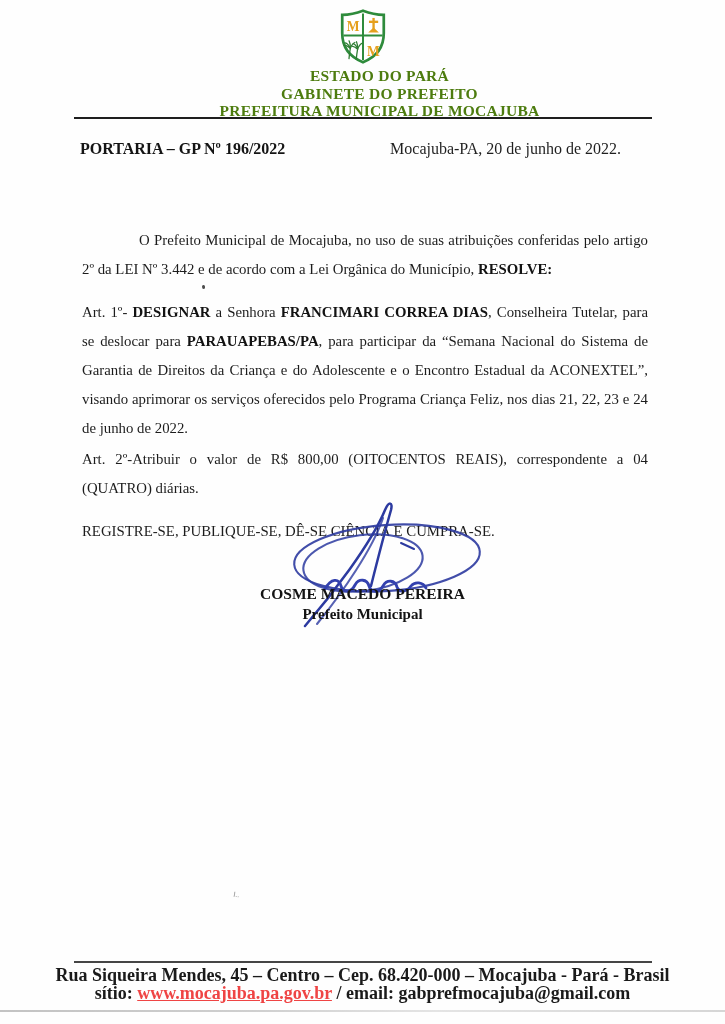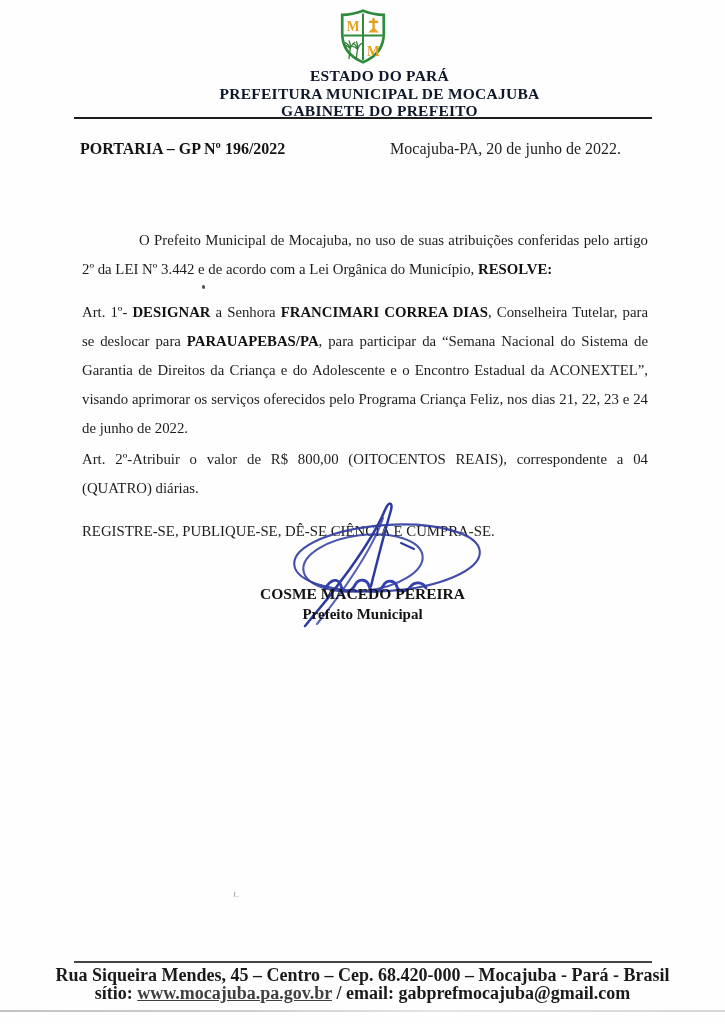--- a/index.html
+++ b/index.html
@@ -10,21 +10,21 @@
     color:#1f1f1f;
   }
   .page {
     position:relative; width:725px; height:1024px;
     background:#fefefe; overflow:hidden;
   }
 
   
   .doc-header { position:absolute; top:8px; left:0; width:100%; text-align:center; }
   .crest { display:block; margin:0 auto 3px auto; }
-  .hline { font-weight:bold; font-size:15.5px; line-height:17.5px; letter-spacing:.25px; color:#0f172a;padding-left:34px; }
+  .hline { font-weight:bold; font-size:15.5px; line-height:17.5px; letter-spacing:.25px; color:#4d7c0f;padding-left:34px; }
   .header-rule { position:absolute; top:117px; left:74px; width:578px; height:2.4px; background:#1e1e1e; }
 
   
   .ref-row {
     position:absolute; top:139px; left:80px; right:104px;
     display:flex; justify-content:space-between; align-items:flex-start;
     font-size:16px; line-height:19px;
   }
   .ref-num { font-weight:bold; color:#141414; }
 
@@ -42,21 +42,21 @@
   
   .sig-ink { position:absolute; left:283px; top:496px; pointer-events:none; }
   .sig-block { position:absolute; top:577px; left:0; width:725px; text-align:center;margin-top:6px; }
   .sig-name  { font-weight:bold; font-size:15.5px; line-height:21px; color:#131313; }
   .sig-title { font-weight:bold; font-size:15px; line-height:20px; color:#131313; }
 
   
   .doc-footer { position:absolute; top:961px; left:0; width:100%; text-align:center; }
   .footer-rule { width:578px; margin:0 auto 3px auto; height:1.6px; background:#454545; }
   .footer-line { font-size:18px; font-weight:bold; line-height:18.5px; color:#1a1a1a; }
-  .lnk { color:#404040; text-decoration:underline; cursor:pointer; }
+  .lnk { color:#ef4444; text-decoration:underline; cursor:pointer; }
 
   
   .speck-1 { position:absolute; left:202px; top:285px; width:3px; height:4px; background:#4c4c4c; border-radius:50% 50% 40% 60%; }
   .speck-2 { position:absolute; left:234px; top:892px; width:5px; height:5px; border-left:1.5px solid #8f8f8f; border-bottom:1px dotted #a5a5a5; transform:rotate(8deg); opacity:.8; }
   .edge-band { position:absolute; left:0; top:1010px; width:725px; height:2.4px;
     background:linear-gradient(90deg,#c3c3c3 0%,#cfcfcf 35%,#e4e4e4 60%,#d6d6d6 100%); }
 </style>
 </head>
 <body>
 
@@ -81,22 +81,22 @@
         <path d="M16 44.5 C16 40.5 15.5 38 14.6 36.4"></path>
         <path d="M16 44.5 C17.5 40.8 19.3 38.8 21 38.2"></path>
         <path d="M22.5 57 C23 52 23.5 48.5 24 45.5"></path>
         <path d="M24 45.5 C21.4 43.2 19.4 42.2 17.8 42.1"></path>
         <path d="M24 45.5 C22.4 41.6 20.8 40 19.2 39.5"></path>
         <path d="M24 45.5 C24 41.5 23.6 39 22.8 37.4"></path>
         <path d="M24 45.5 C25.6 41.8 27.2 39.8 28.8 39.2"></path>
       </g>
     </svg>
     <div class="hline">ESTADO DO PARÁ</div>
+    <div class="hline">GABINETE DO PREFEITO</div>
     <div class="hline">PREFEITURA MUNICIPAL DE MOCAJUBA</div>
-    <div class="hline">GABINETE DO PREFEITO</div>
   </header>
   <div class="header-rule"></div>
 
   <div class="ref-row">
     <span class="ref-num">PORTARIA – GP Nº 196/2022</span>
     <span class="ref-date">Mocajuba-PA, 20 de junho de 2022.</span>
   </div>
 
   <main class="doc-body">
     <p class="preamble"><span>O Prefeito Municipal de Mocajuba, no uso de suas atribuições conferidas pelo artigo 2º da LEI Nº 3.442 e de acordo com a Lei Orgânica do Município, </span><span class="b">RESOLVE:</span></p>

